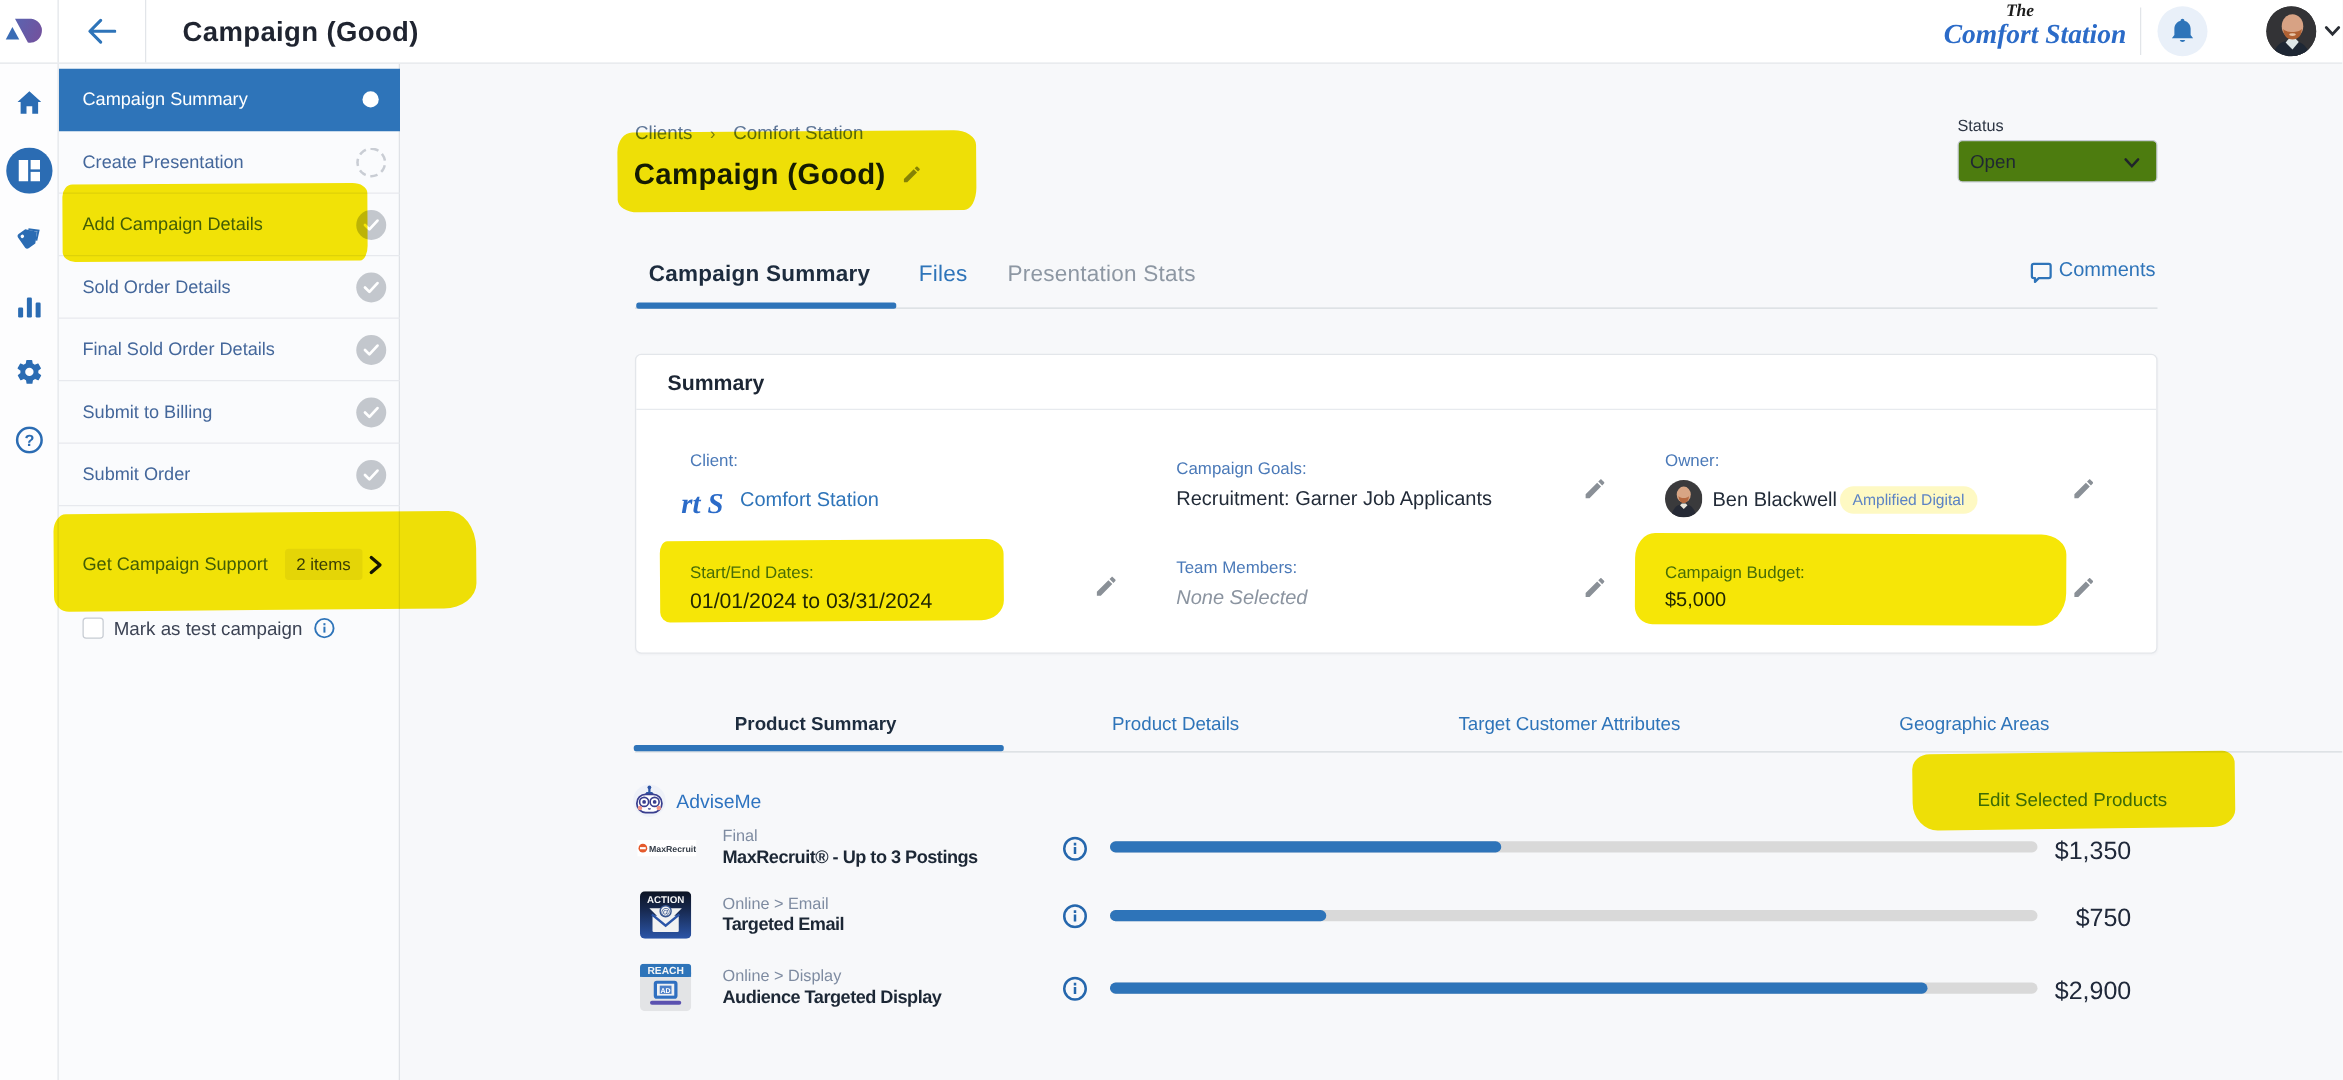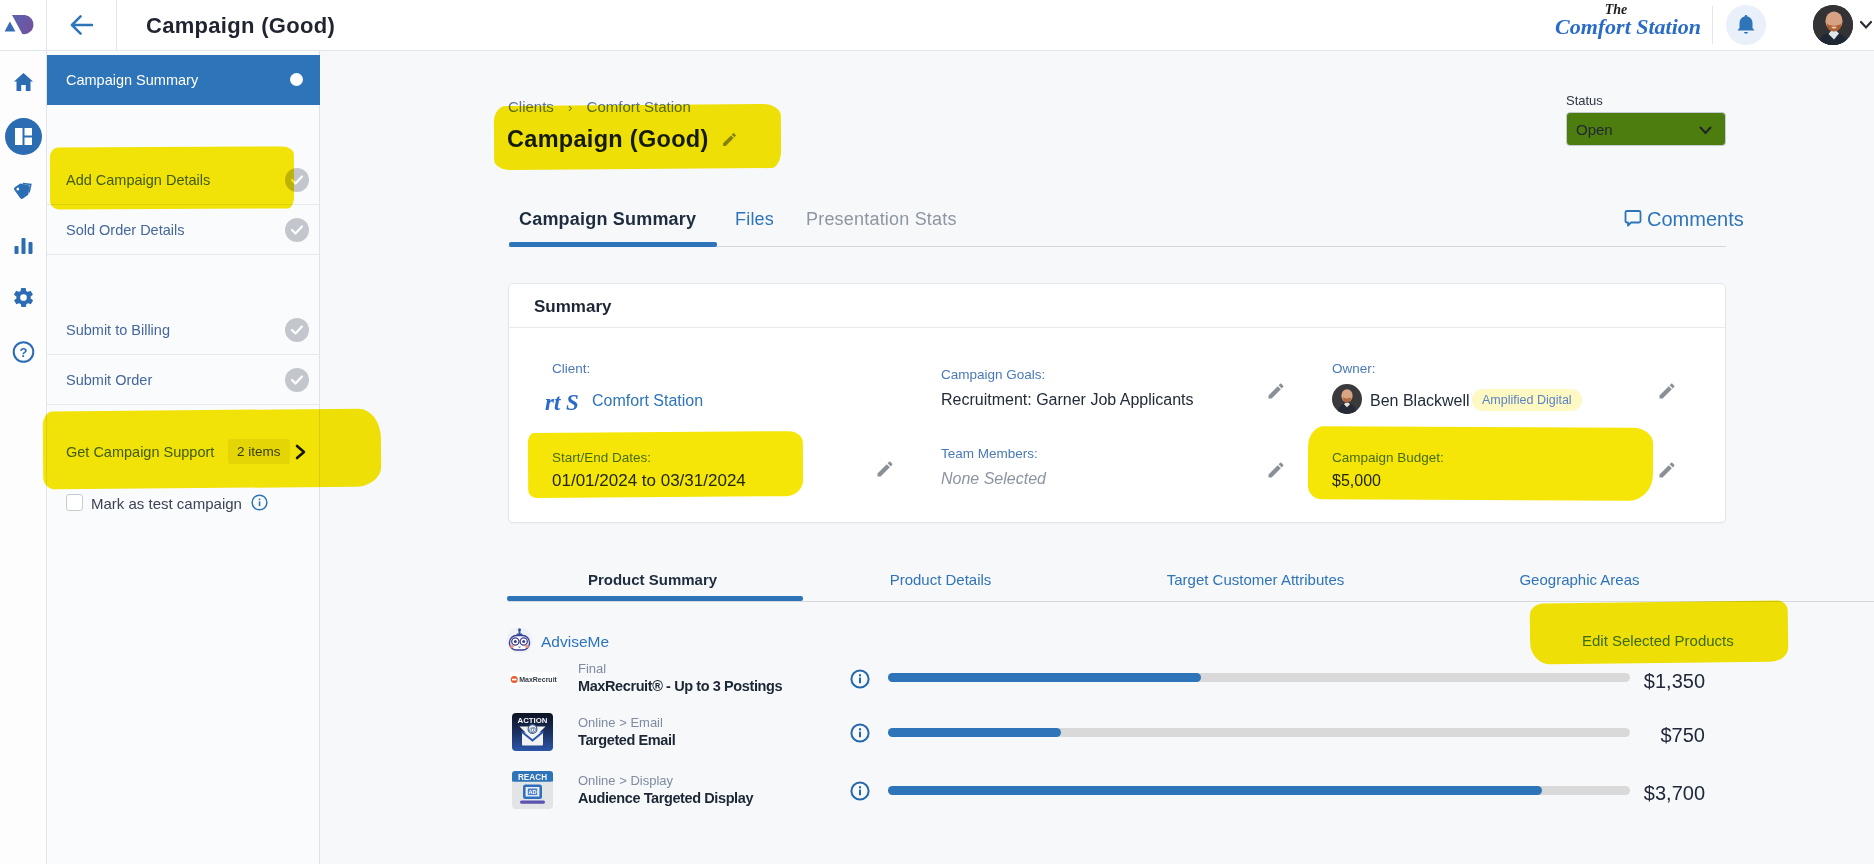--- a/index.html
+++ b/index.html
@@ -36,21 +36,21 @@
 #h1 { position:absolute; left:507px; top:126px; font-size:23.5px; font-weight:700; color:#141d2b; letter-spacing:0.3px; }
 #h1-pencil { position:absolute; left:721px; top:131px; }
 
 #status-lab { position:absolute; left:1566px; top:93px; font-size:13px; color:#2e3644; }
 #status-box { position:absolute; left:1566px; top:112px; width:160px; height:34px; background:#4d7c0f; border:1px solid #c6cbd2; border-radius:4px; }
 #status-box .txt { position:absolute; left:9px; top:8px; font-size:15px; color:#1f2733; }
 
 .tab1 { position:absolute; top:209px; font-size:18px; letter-spacing:0.2px; }
 #tabs-line { position:absolute; left:508px; top:246px; width:1218px; height:1px; background:#d6dade; }
 #tabs-blue { position:absolute; left:509px; top:242px; width:208px; height:5px; background:#2e74b9; border-radius:2px; }
-#comments { position:absolute; left:1647px; top:208px; font-size:20px; color:#2e74b9; }
+#comments { position:absolute; left:1647px; top:208px; font-size:16px; color:#2e74b9; }
 #comments-icn { position:absolute; left:1624px; top:209px; }
 
 
 #card { position:absolute; left:508px; top:283px; width:1218px; height:240px; background:#fff; border:1px solid #e3e6ea; border-radius:5px; box-shadow:0 1px 2px rgba(20,30,50,0.03); }
 #card .hdr { position:absolute; left:0; top:0; width:100%; height:44px; border-bottom:1px solid #e7eaee; }
 #card .hdr span { position:absolute; left:25px; top:13px; font-size:17px; font-weight:700; color:#1c2634; }
 .lab { position:absolute; font-size:13.5px; color:#4a79b8; }
 .val { position:absolute; font-size:16px; color:#222b38; }
 .chip { position:absolute; background:#fef9c3; color:#5c83c4; font-size:12.5px; border-radius:11px; padding:4px 10px; }
 .pencil { position:absolute; }
@@ -143,26 +143,32 @@
       <path fill="#2b6cb3" d="M19.4 13 c0-.3.1-.6.1-1 s0-.7-.1-1 l2.1-1.6 c.2-.2.3-.5.1-.7 l-2-3.4 c-.1-.2-.4-.3-.6-.2 l-2.5 1 c-.5-.4-1.1-.7-1.7-1 l-.4-2.6 c0-.3-.3-.5-.5-.5 h-4 c-.3 0-.5.2-.5.5 l-.4 2.6 c-.6.2-1.2.6-1.7 1 l-2.5-1 c-.2-.1-.5 0-.6.2 l-2 3.4 c-.1.2-.1.5.1.7 L4.6 11 c0 .3-.1.6-.1 1 s0 .7.1 1 l-2.1 1.6 c-.2.2-.3.5-.1.7 l2 3.4 c.1.2.4.3.6.2 l2.5-1 c.5.4 1.1.7 1.7 1 l.4 2.6 c0 .3.3.5.5.5 h4 c.3 0 .5-.2.5-.5 l.4-2.6 c.6-.2 1.2-.6 1.7-1 l2.5 1 c.2.1.5 0 .6-.2 l2-3.4 c.1-.2.1-.5-.1-.7 Z M12 15.5 a3.5 3.5 0 1 1 0-7 a3.5 3.5 0 0 1 0 7 Z"></path>
     </svg>
   <svg class="icn" style="top:290px" width="22" height="22" viewBox="0 0 22 22">
       <circle cx="11" cy="11" r="9.8" fill="none" stroke="#2b6cb3" stroke-width="2"></circle>
       <text x="11" y="15.5" text-anchor="middle" font-size="13" font-weight="bold" fill="#2b6cb3" font-family="Liberation Sans">?</text>
     </svg>
 </div>
 
 <div id="sidebar">
   <div class="sb-item sel" style="top:4px">Campaign Summary<span class="sb-dot"></span></div>
+  <div class="sb-item" style="top:54px">Create Presentation<span class="sb-circ sb-dash"></span></div>
   <div class="sb-item" style="top:104px">Add Campaign Details<span class="sb-circ sb-check">
         <svg width="14" height="12" viewBox="0 0 14 12">
           <path d="M2 6 L5.5 9.5 L12 2.5" stroke="#fff" stroke-width="2.2" fill="none" stroke-linecap="round" stroke-linejoin="round"></path>
         </svg>
       </span></div>
   <div class="sb-item" style="top:154px">Sold Order Details<span class="sb-circ sb-check">
+        <svg width="14" height="12" viewBox="0 0 14 12">
+          <path d="M2 6 L5.5 9.5 L12 2.5" stroke="#fff" stroke-width="2.2" fill="none" stroke-linecap="round" stroke-linejoin="round"></path>
+        </svg>
+      </span></div>
+  <div class="sb-item" style="top:204px">Final Sold Order Details<span class="sb-circ sb-check">
         <svg width="14" height="12" viewBox="0 0 14 12">
           <path d="M2 6 L5.5 9.5 L12 2.5" stroke="#fff" stroke-width="2.2" fill="none" stroke-linecap="round" stroke-linejoin="round"></path>
         </svg>
       </span></div>
   <div class="sb-item" style="top:254px">Submit to Billing<span class="sb-circ sb-check">
         <svg width="14" height="12" viewBox="0 0 14 12">
           <path d="M2 6 L5.5 9.5 L12 2.5" stroke="#fff" stroke-width="2.2" fill="none" stroke-linecap="round" stroke-linejoin="round"></path>
         </svg>
       </span></div>
   <div class="sb-item" style="top:304px; border-bottom:1px solid #e7e9ee;">Submit Order<span class="sb-circ sb-check">
@@ -344,20 +350,20 @@
 <div class="prod-cat" style="top:773px;">Online &gt; Display</div>
 <div class="prod-name" style="top:790px;">Audience Targeted Display</div>
 <svg class="abs" style="left:850px; top:781px;" width="20" height="20" viewBox="0 0 20 20">
     <circle cx="10" cy="10" r="8.6" fill="none" stroke="#2567ad" stroke-width="2"></circle>
     <rect x="9" y="8.6" width="2" height="5.6" fill="#2567ad"></rect>
     <rect x="9" y="5.2" width="2" height="2.2" fill="#2567ad"></rect>
   </svg>
 <div class="track" style="top:786px;">
     <div class="fill" style="width:654px;"></div>
   </div>
-<div class="price" style="top:782px;">$3,700</div>
+<div class="price" style="top:782px;">$2,900</div>
 
 <div class="hl" style="left:494px; top:105px; width:287px; height:64px; border-radius:12px 18px 10px 16px / 16px 12px 18px 10px; transform:rotate(-0.4deg);"></div>
 <div class="hl" style="left:50px; top:147px; width:244px; height:62px; border-radius:8px 12px 6px 10px / 10px 8px 12px 8px; transform:rotate(-0.3deg);"></div>
 <div class="hl" style="left:43px; top:410px; width:338px; height:78px; border-radius:10px 22px 26px 12px / 14px 30px 20px 12px; transform:rotate(-0.5deg);"></div>
 <div class="hl" style="left:528px; top:432px; width:275px; height:65px; border-radius:6px 14px 18px 8px / 10px 12px 16px 8px; transform:rotate(-0.4deg);"></div>
 <div class="hl" style="left:1308px; top:427px; width:345px; height:73px; border-radius:16px 20px 24px 14px / 20px 16px 26px 14px; transform:rotate(0.25deg);"></div>
 <div class="hl" style="left:1530px; top:602px; width:258px; height:61px; border-radius:14px 10px 18px 20px / 12px 10px 14px 22px; transform:rotate(-0.7deg);"></div>
 
 </body></html>

